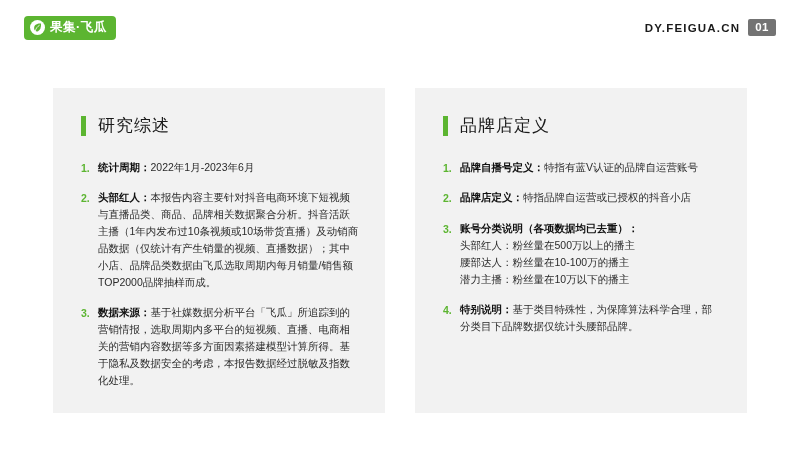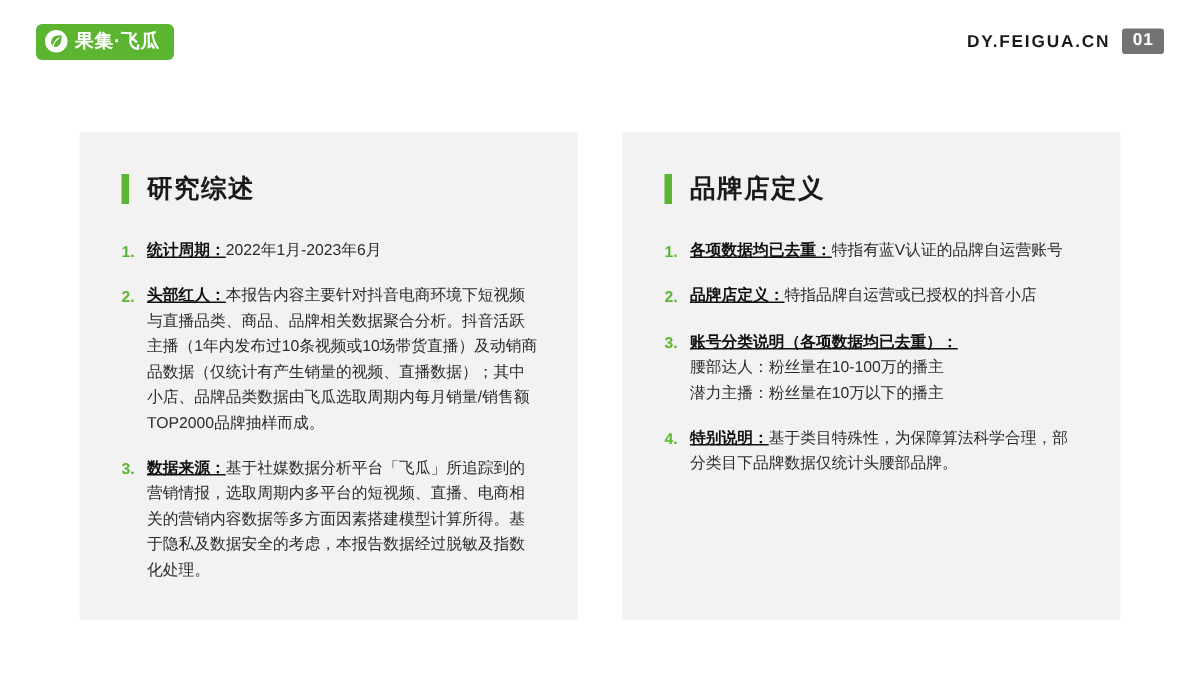--- a/index.html
+++ b/index.html
@@ -97,21 +97,21 @@
     margin-bottom: 22px;
     padding-left: 2px;
   }
   .title-bar {
     width: 5px; height: 20px;
     background: #5cb531;
     flex: 0 0 auto;
   }
   .card-title {
     font-size: 17px;
-    font-weight: bold;
+    font-weight: normal;
     color: #1a1a1a;
     letter-spacing: 1px;
   }
 
   .item {
     display: flex;
     margin-bottom: 13px;
     padding-left: 2px;
   }
   .item:last-child { margin-bottom: 0; }
@@ -126,21 +126,20 @@
   }
   .item-body {
     flex: 1 1 auto;
     font-size: 10.5px;
     line-height: 1.62;
     color: #2b2b2b;
   }
   .item-label {
     font-weight: bold;
     color: #111111;
-    text-decoration: underline;
   }
   .sub-line {
     display: block;
     padding-left: 0;
   }
 </style>
 </head>
 <body>
 
 <div class="page">
@@ -186,32 +185,33 @@
     </div>
 
     <div class="card">
       <div class="card-title-row">
         <span class="title-bar"></span>
         <span class="card-title">品牌店定义</span>
       </div>
 
       <div class="item">
         <span class="item-num">1.</span>
-        <span class="item-body"><span class="item-label">各项数据均已去重：</span><span>特指有蓝V认证的品牌自运营账号</span></span>
+        <span class="item-body"><span class="item-label">品牌自播号定义：</span><span>特指有蓝V认证的品牌自运营账号</span></span>
       </div>
 
       <div class="item">
         <span class="item-num">2.</span>
         <span class="item-body"><span class="item-label">品牌店定义：</span><span>特指品牌自运营或已授权的抖音小店</span></span>
       </div>
 
       <div class="item">
         <span class="item-num">3.</span>
         <span class="item-body">
           <span class="item-label">账号分类说明（各项数据均已去重）：</span>
+          <span class="sub-line">头部红人：粉丝量在500万以上的播主</span>
           <span class="sub-line">腰部达人：粉丝量在10-100万的播主</span>
           <span class="sub-line">潜力主播：粉丝量在10万以下的播主</span>
         </span>
       </div>
 
       <div class="item">
         <span class="item-num">4.</span>
         <span class="item-body"><span class="item-label">特别说明：</span><span>基于类目特殊性，为保障算法科学合理，部分类目下品牌数据仅统计头腰部品牌。</span></span>
       </div>
     </div>

